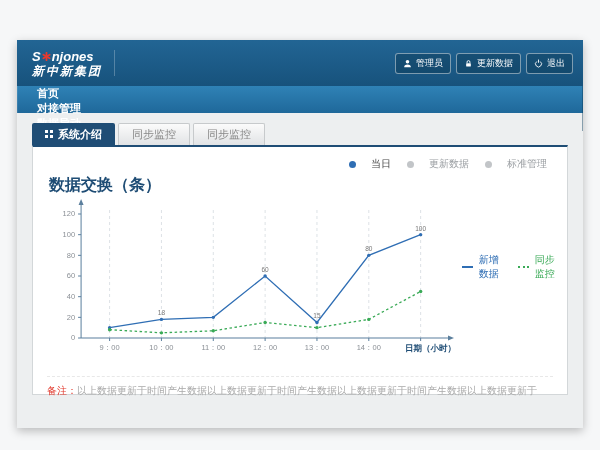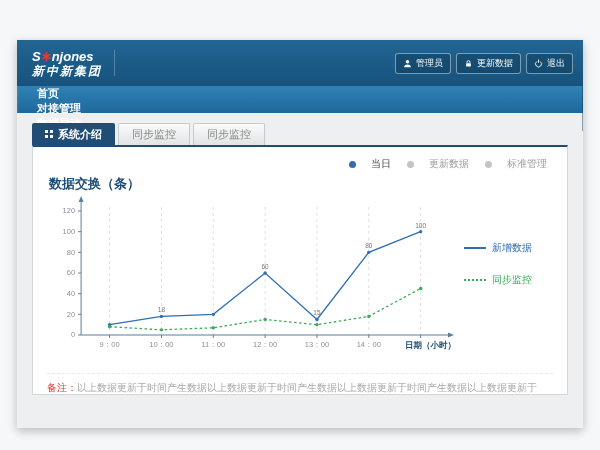--- a/index.html
+++ b/index.html
@@ -52,25 +52,25 @@
   .card {
     background:#fff; border:1px solid #d3d7d9; border-top:2px solid #1f4d75;
     height:250px; padding:8px 14px 10px;
   }
   .filters { display:flex; justify-content:flex-end; gap:16px; font-size:10px; color:#9a9ea2; padding:2px 6px 4px 0; }
   .filter { display:flex; align-items:center; gap:15px; cursor:pointer; }
   .filter.active { color:#444; }
   .dot { width:7px; height:7px; border-radius:50%; }
   .dot.blue { background:#2f6eb4; }
   .dot.gray { background:#c2c5c8; }
-  .y-title { color:#1f4d75; font-weight:bold; font-size:13px; margin:0 0 2px 2px; }
+  .y-title { color:#1f4d75; font-weight:bold; font-size:16px; margin:0 0 2px 2px; }
   .chart-row { display:flex; align-items:stretch; }
   #chart-svg { flex:1; min-width:0; height:168px; }
   #chart-svg text { font-family:"Liberation Sans","DejaVu Sans",sans-serif; }
-  .series-legend { width:95px; display:flex; flex-direction:column; justify-content:center; gap:18px; padding:0 0 30px 6px; }
+  .series-legend { width:95px; display:flex; flex-direction:row; justify-content:center; gap:18px; padding:0 0 30px 6px; }
   .legend-item { display:flex; align-items:center; gap:6px; }
   .sample { width:22px; height:0; display:block; }
   .sample.solid  { border-top:2px solid #2f6eb4; }
   .sample.dotted { border-top:2px dotted #3aaa57; }
   .s-label { font-size:10px; }
   .blue-t { color:#2f6eb4; }
   .green-t { color:#3aaa57; }
   .note {
     margin-top:10px; padding-top:7px; border-top:1px dashed #e8e8e8;
     font-size:10px; color:#a9a9a9; white-space:nowrap; overflow:hidden;

